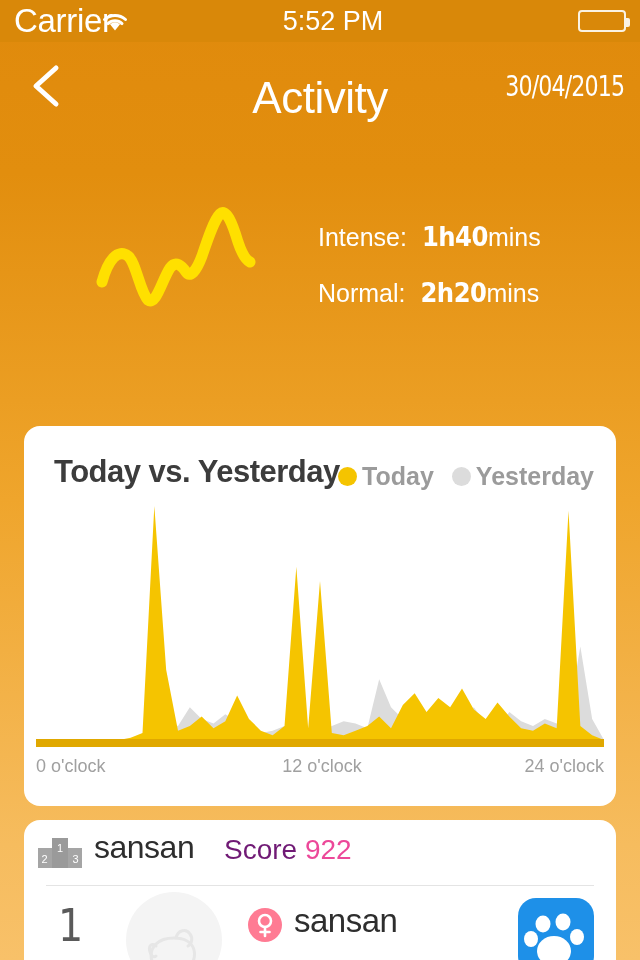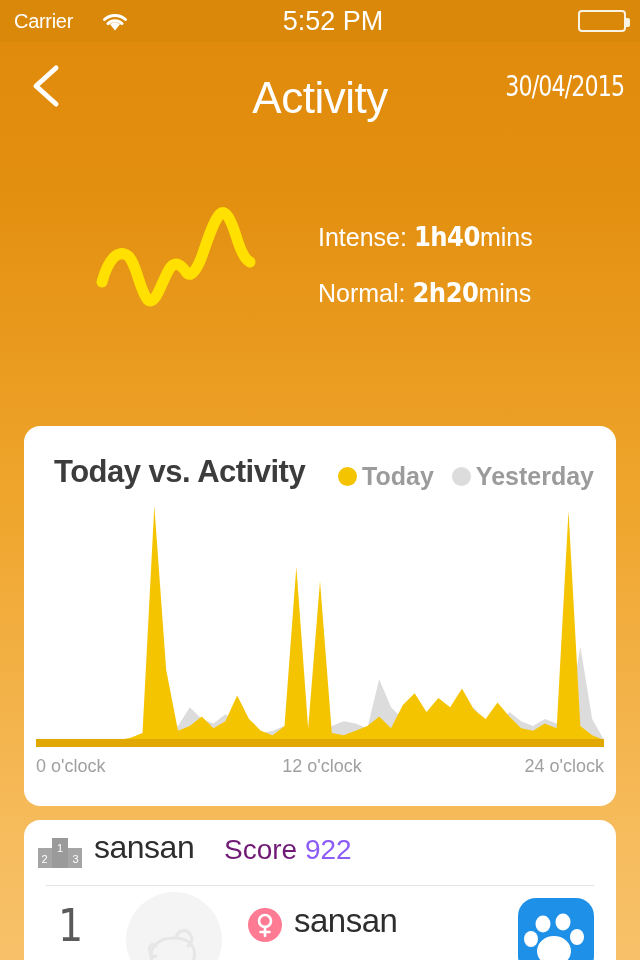--- a/index.html
+++ b/index.html
@@ -18,21 +18,21 @@
 
   
   #statusbar {
     position: absolute; top: 0; left: 0;
     width: 640px; height: 42px;
     background: #D98809;
     color: #FFFFFF;
   }
   #carrier {
     position: absolute; left: 14px; top: 4px;
-    font-size: 20px; letter-spacing: -0.3px;
+    font-size: 33px; letter-spacing: -0.3px;
     line-height: 34px;
   }
   #wifi-icon {
     position: absolute; left: 98px; top: 10px;
     width: 34px; height: 24px;
   }
   #clock {
     position: absolute; left: 13px; top: 4px; width: 640px;
     text-align: center; font-size: 27px; line-height: 34px;
   }
@@ -79,20 +79,21 @@
   #hero-stats { position: absolute; left: 318px; top: 94px; }
   .stat-row {
     color: #FFFFFF; font-size: 25px; line-height: 30px;
     margin-bottom: 26px; white-space: nowrap;
   }
   .stat-label { font-weight: 400; margin-top: 36px; }
   .stat-num {
     font-weight: 700; font-size: 27px;
     font-family: "DejaVu Sans Condensed", "Liberation Sans Narrow", "Liberation Sans", sans-serif;
     letter-spacing: -0.5px;
+    margin-left: 8px;
   }
   .stat-unit { font-weight: 400; font-size: 25px; text-align: center; }
 
   
   #chart-card {
     position: absolute; left: 24px; top: 426px;
     width: 592px; height: 380px;
     background: #FFFFFF; border-radius: 16px;
   }
   #chart-title {
@@ -122,21 +123,21 @@
   #score-row {
     position: relative; height: 65px;
   }
   #podium-icon { position: absolute; left: 14px; top: 14px; width: 44px; height: 34px; }
   #score-name {
     position: absolute; left: 70px; top: 9px;
     font-size: 32px; color: #2E2E2E; letter-spacing: -0.5px;
   }
   #score-group { position: absolute; left: 200px; top: 14px; font-size: 28px; }
   .score-word { color: #701a75; }
-  .score-val { color: #8b5cf6; }
+  .score-val { color: #ec4899; }
   #rank-group { position: absolute; right: 20px; top: 11px; font-size: 32px; color: #2E2E2E; letter-spacing: -0.5px; }
   .rank-num { color: #F5A623; }
   #divider { position: absolute; left: 22px; right: 22px; top: 65px; height: 1px; background: #E4E4E4; }
 
   #member-row { position: absolute; top: 66px; left: 0; width: 592px; height: 94px; }
   #member-rank {
     position: absolute; left: 34px; top: 14px;
     font-size: 44px; color: #5A5A5A;
     font-family: "DejaVu Sans Condensed", "Liberation Sans Narrow", "Liberation Sans", sans-serif;
   }
@@ -192,21 +193,21 @@
       <div class="stat-row">
         <span class="stat-label">Intense: </span><span class="stat-num">1h40</span><span class="stat-unit">mins</span>
       </div>
       <div class="stat-row">
         <span class="stat-label">Normal: </span><span class="stat-num">2h20</span><span class="stat-unit">mins</span>
       </div>
     </div>
   </div>
 
   <div id="chart-card">
-    <div id="chart-title">Today vs. Activity</div>
+    <div id="chart-title">Today vs. Yesterday</div>
     <div id="legend">
       <div class="legend-item">
         <span class="legend-dot" id="legend-dot-today" style="background: rgb(245, 196, 0);"></span>
         <span class="legend-label">Today</span>
       </div>
       <div class="legend-item">
         <span class="legend-dot" id="legend-dot-yesterday" style="background: rgb(220, 220, 220);"></span>
         <span class="legend-label">Yesterday</span>
       </div>
     </div>

